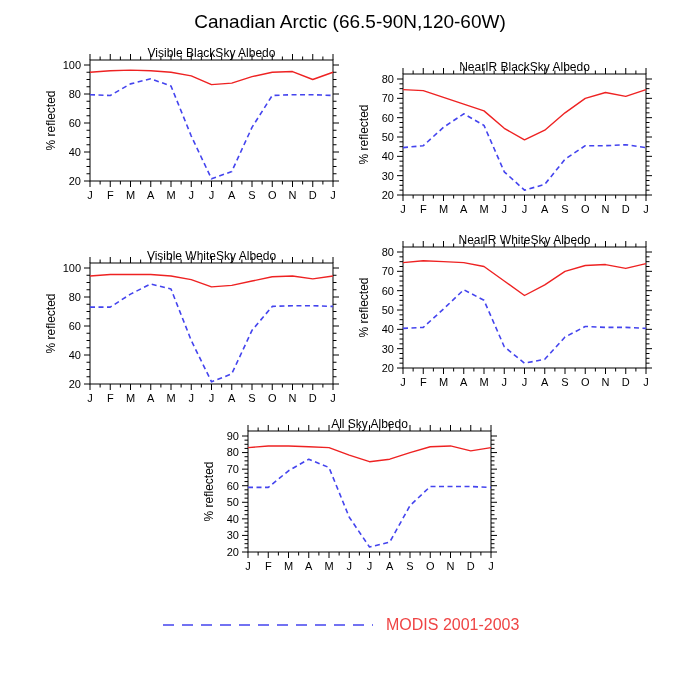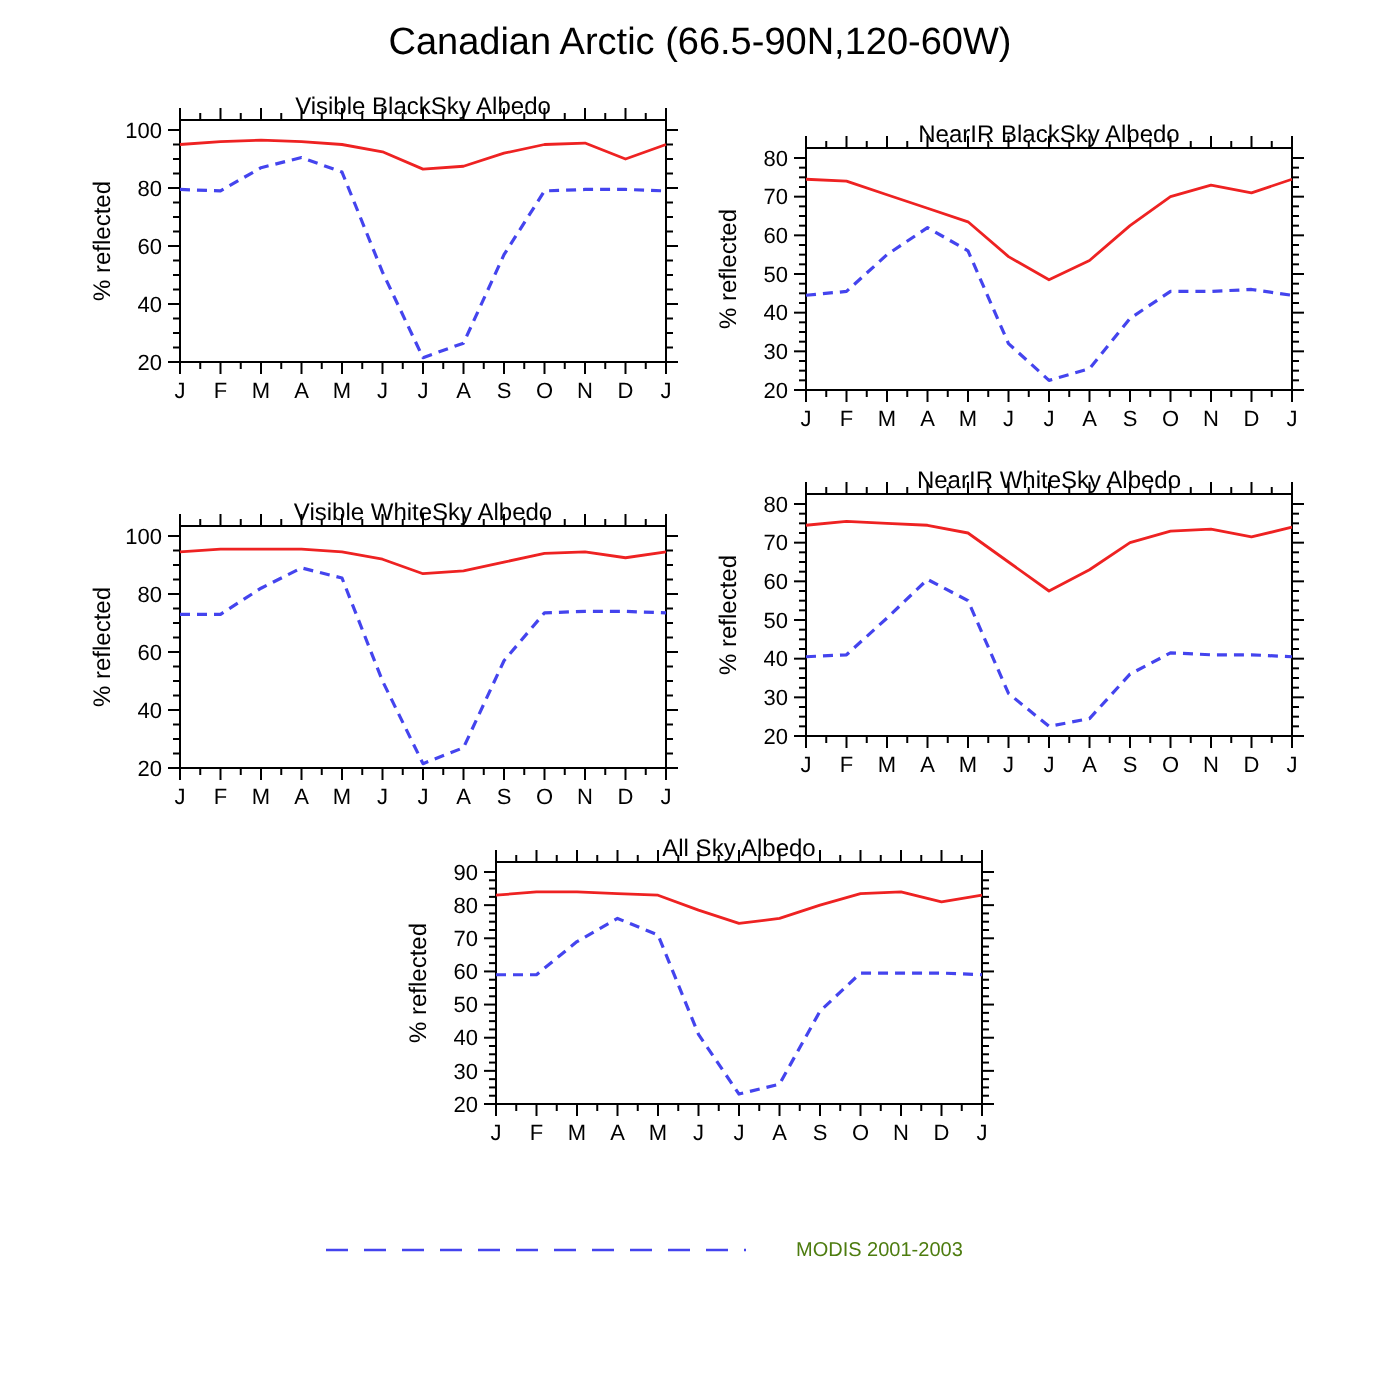--- a/index.html
+++ b/index.html
@@ -12,21 +12,21 @@
     text-align:center; font-size:19px; color:#000;
   }
   .chart { position:absolute; width:320px; height:175px; }
   .chart-1 { left:40px;  top:38px;  }
   .chart-2 { left:353px; top:52px;  }
   .chart-3 { left:40px;  top:224px;margin-top:17px; }
   .chart-4 { left:353px; top:225px;text-align:right; }
   .chart-5 { left:198px; top:409px; }
   #legend { position:absolute; left:150px; top:600px; width:440px; height:100px; }
   .legend-row { position:absolute; left:0; width:440px; height:20px; display:flex; align-items:center; }
-  .legend-label { margin-left:24px; font-size:10px; color:#4d7c0f; white-space:nowrap; }
+  .legend-label { margin-left:12px; font-size:16px; color:#ef4444; white-space:nowrap; }
   .legend-row { position:absolute; }
 </style>
 </head>
 <body>
 
 <div id="figure">
   <div id="figure-title">Canadian Arctic (66.5-90N,120-60W)</div>
 
   <div class="chart chart-1"><svg width="320" height="175" viewBox="0 0 320 175">
         <text x="171.5" y="19" text-anchor="middle" font-size="12" fill="#000000">Visible BlackSky Albedo</text>

